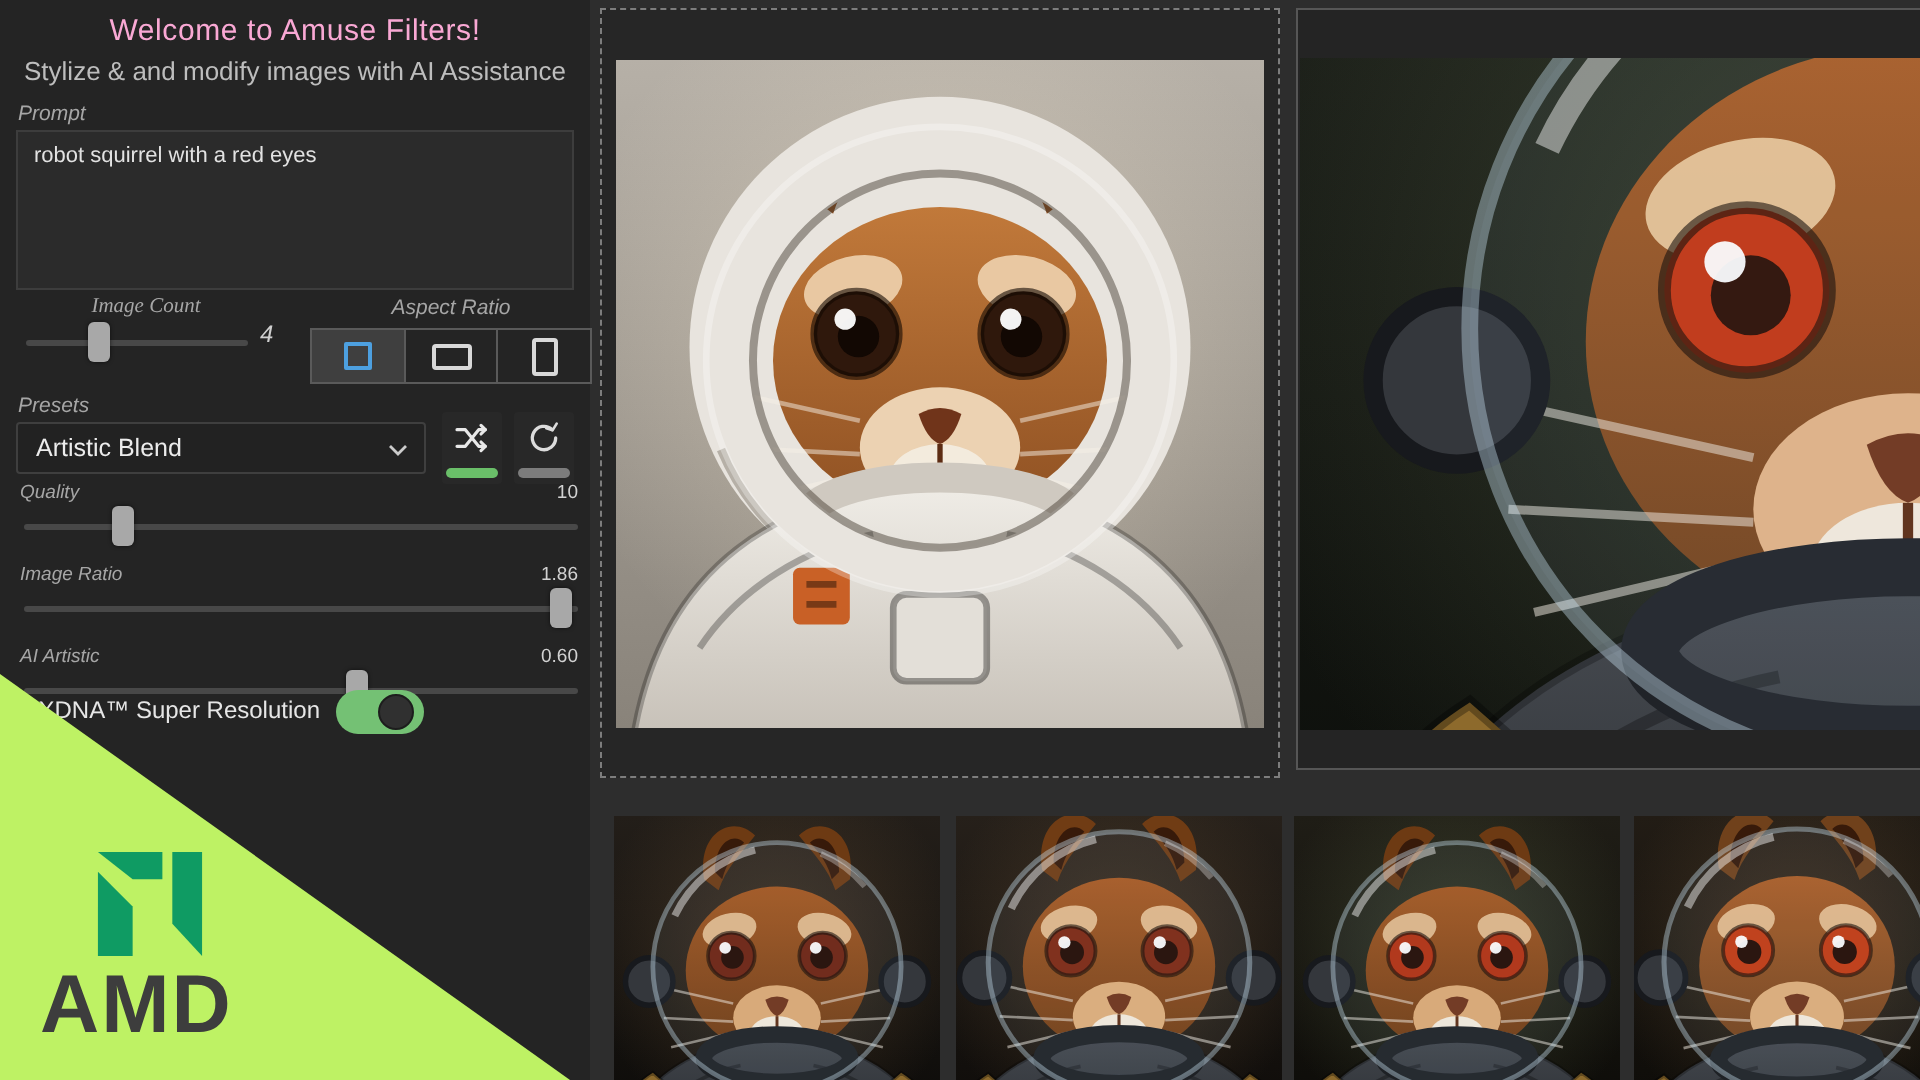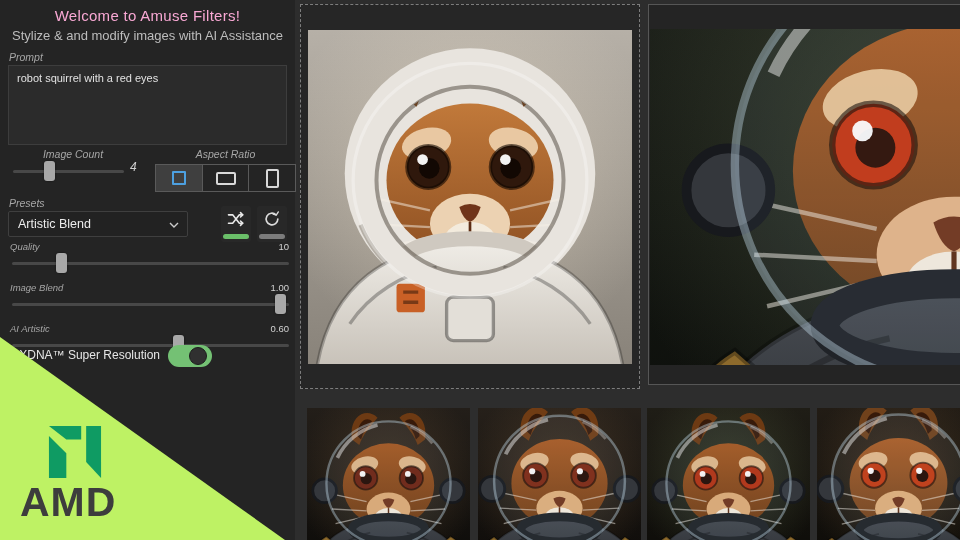--- a/index.html
+++ b/index.html
@@ -14,21 +14,21 @@
              font-size:13px; color:#bdbdbd; }
   .lbl { font-style:italic; font-size:10.5px; color:#a6a6a6; }
   #prompt-label { position:absolute; left:9px; top:51px; }
   #prompt-box { position:absolute; left:8px; top:65px; width:279px; height:80px;
                 background:#2b2b2b; border:1px solid #3d3d3d; color:#e2e2e2;
                 font-size:11px; font-family:"Liberation Sans",sans-serif;
                 padding:6px 8px; resize:none; outline:none; }
 
   
   #count-group { position:absolute; left:8px; top:148px; width:130px; }
-  #count-group .lbl { display:block; text-align:center; }
+  #count-group .lbl { display:block; text-align:center;font-family:Liberation Serif, serif; }
   .track { position:relative; height:3px; background:#484848; border-radius:2px; }
   #count-track { position:absolute; left:5px; right:14px; top:22px; }
   .handle { position:absolute; top:-9px; width:11px; height:20px; background:#a8a8a8;
             border-radius:3px; box-shadow:0 0 2px rgba(0,0,0,.6); }
   #count-value { position:absolute; left:130px; top:160px; font-style:italic;
                  font-size:12px; color:#cfcfcf; }
 
   
   #aspect-group { position:absolute; left:155px; top:148px; width:141px; }
   #aspect-group .lbl { display:block; text-align:center; }
@@ -37,21 +37,21 @@
   .aspect-cell { flex:1; display:flex; align-items:center; justify-content:center;
                  border-right:1px solid #5a5a5a; cursor:pointer; }
   .aspect-cell:last-child { border-right:none; }
   .aspect-cell.sel { background:#3f3f3f; }
   .ic-square { width:14px; height:14px; border:2px solid #4da0e0; border-radius:1px; }
   .ic-landscape { width:20px; height:13px; border:2px solid #d8d8d8; border-radius:2px; }
   .ic-portrait { width:13px; height:19px; border:2px solid #d8d8d8; border-radius:2px; }
 
   
   #presets-label { position:absolute; left:9px; top:197px; }
-  #preset-select { position:absolute; left:8px; top:211px; width:180px; height:26px;
+  #preset-select { position:absolute; left:8px; top:211px; width:205px; height:26px;
                    background:#222; border:1px solid #3f3f3f; border-radius:2px;
                    color:#ececec; font-size:12.5px; line-height:24px; padding-left:9px;
                    cursor:pointer; }
   #preset-chevron { position:absolute; right:8px; top:10px; }
   .icon-btn { position:absolute; top:206px; width:30px; height:36px; background:#282828;
               border-radius:2px; cursor:pointer; }
   #shuffle-btn { left:221px; } #refresh-btn { left:257px; }
   .icon-btn svg { position:absolute; left:5px; top:3px; }
   .pill { position:absolute; left:2px; bottom:3px; width:26px; height:5px;
           border-radius:2.5px; background:#7c7c7c; }
@@ -159,22 +159,22 @@
   </div>
 
   <div id="sg0" class="slider-group">
     <span class="lbl">Quality</span>
     <span class="slider-value">10</span>
     <div class="slider-track">
       <div class="handle" style="left: calc(18% - 5.5px);"></div>
     </div>
   </div>
   <div id="sg1" class="slider-group">
-    <span class="lbl">Image Blend</span>
-    <span class="slider-value">1.00</span>
+    <span class="lbl">Image Ratio</span>
+    <span class="slider-value">1.86</span>
     <div class="slider-track">
       <div class="handle" style="left: calc(97% - 5.5px);"></div>
     </div>
   </div>
   <div id="sg2" class="slider-group">
     <span class="lbl">AI Artistic</span>
     <span class="slider-value">0.60</span>
     <div class="slider-track">
       <div class="handle" style="left: calc(60% - 5.5px);"></div>
     </div>

